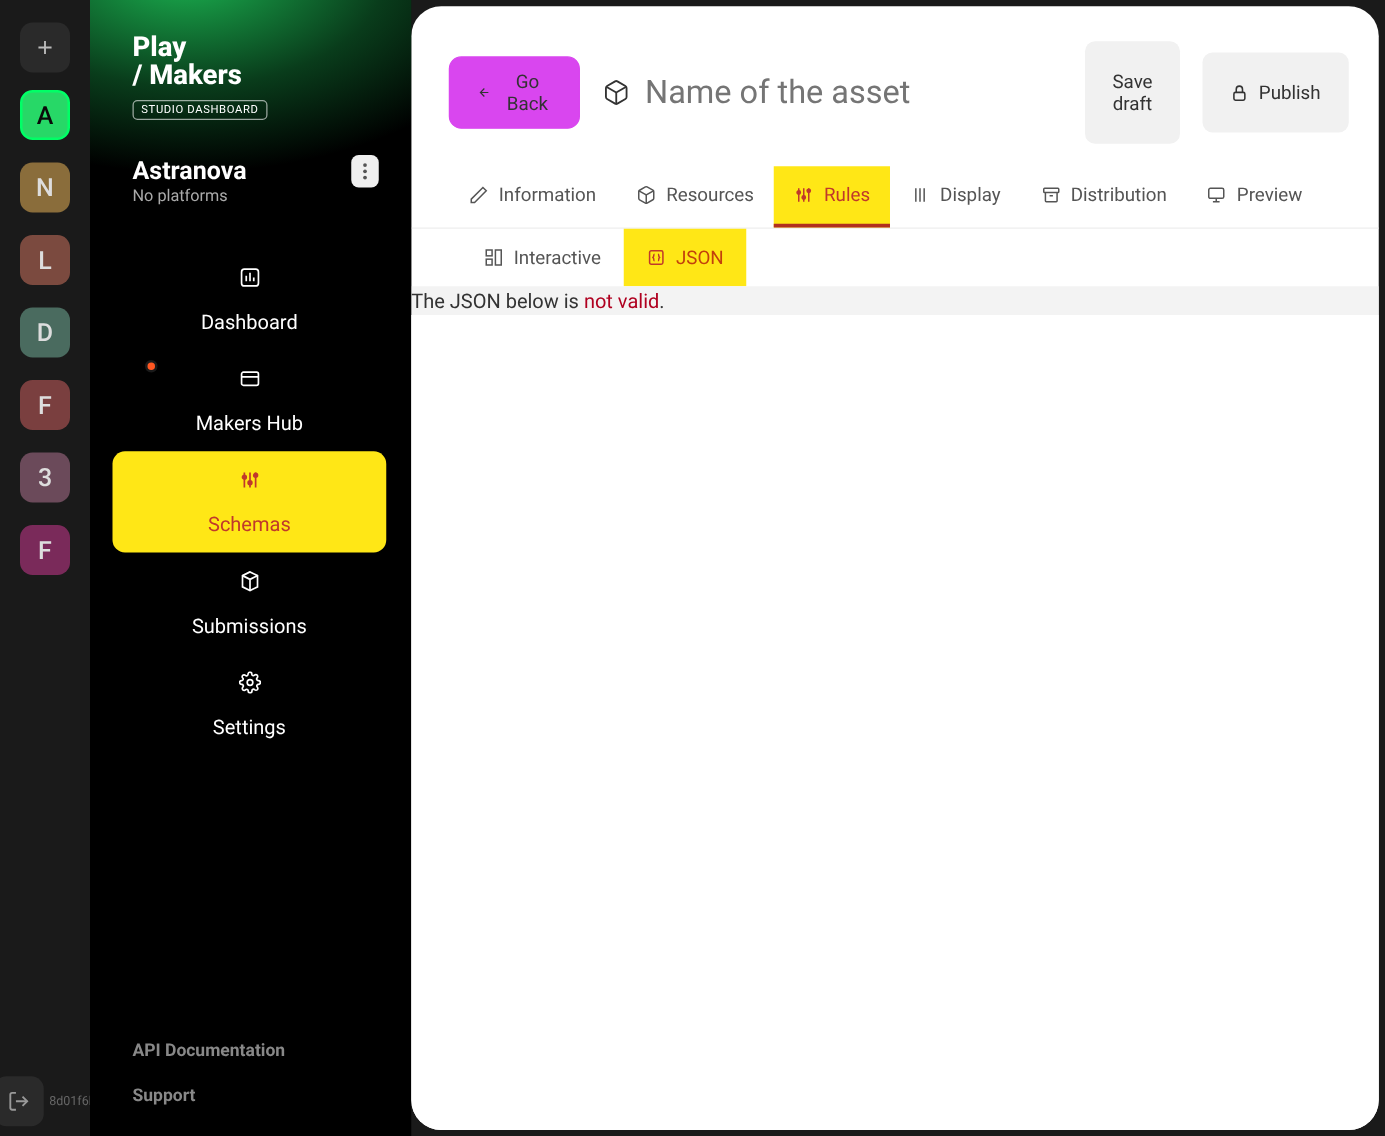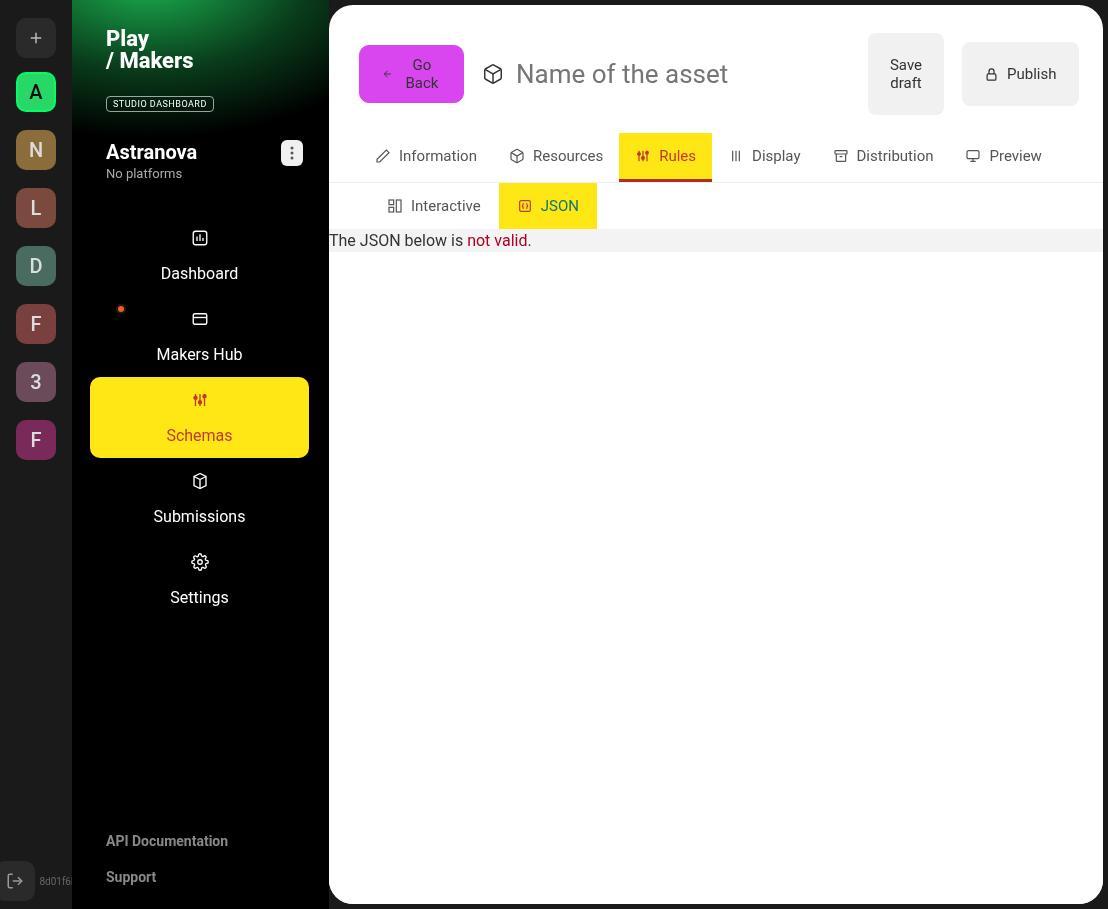--- a/index.html
+++ b/index.html
@@ -10,21 +10,21 @@
     .rail-item { width: 40px; height: 40px; border-radius: 10px; display: flex; align-items: center; justify-content: center; font-size: 20px; font-weight: 500; cursor: pointer; }
     .rail-item.active { border: 2px solid #00ff66; background: #27d867; color: #0a0a0a; }
     .rail-bottom { position: absolute; bottom: 8px; display: flex; flex-direction: row; align-items: center; gap: 4px; }
     .rail-exit { width: 40px; height: 40px; background: #2a2a2a; border-radius: 10px; display: flex; align-items: center; justify-content: center; cursor: pointer; color: #999; }
     .rail-hash { font-size: 10px; color: #666; }
 
     .sidebar { width: 257px; background: #000000; position: relative; display: flex; flex-direction: column; height: 100%; }
     .sidebar-glow { position: absolute; top: 0; left: 0; right: 0; height: 230px; background: radial-gradient(ellipse 400px 230px at 30% -10%, rgba(30,200,90,0.9), rgba(30,200,90,0.3) 40%, transparent 70%); pointer-events: none; }
     .sidebar-inner { position: relative; z-index: 1; padding: 28px 20px 16px 34px; display: flex; flex-direction: column; flex: 1; }
     .logo-line { color: #fff; font-weight: 800; font-size: 22px; line-height: 1; }
-    .logo-badge { display: inline-block; border: 1px solid rgba(255,255,255,0.6); color: #fff; font-size: 9px; letter-spacing: 0.5px; padding: 2px 6px; border-radius: 4px; margin-top: 24px; }
+    .logo-badge { display: inline-block; border: 1px solid rgba(255,255,255,0.6); color: #fff; font-size: 9px; letter-spacing: 0.5px; padding: 2px 6px; border-radius: 4px; margin-top: 8px; }
     .studio-row { margin-top: 28px; display: flex; align-items: flex-start; justify-content: space-between; padding-right: 6px; }
     .studio-name { color: #fff; font-size: 20px; font-weight: 700; }
     .studio-sub { color: #aaa; font-size: 13px; margin-top: 2px; }
     .studio-menu { width: 22px; height: 26px; background: #f0f0f0; color: #555; border-radius: 6px; display: flex; align-items: center; justify-content: center; cursor: pointer; font-size: 12px; }
 
     .nav { margin-top: 34px; display: flex; flex-direction: column; gap: 0; margin-left: -16px; }
     .nav-item { display: flex; align-items: center; gap: 16px; padding: 13px 16px; font-size: 16px; color: #fff; cursor: pointer; border-radius: 10px; position: relative; flex-direction: column; }
     .nav-item.active { background: #ffe716; color: #c0392b; }
     .nav-item.active .nav-icon { color: #c0392b; }
     .nav-icon { width: 20px; height: 20px; display: flex; align-items: center; justify-content: center; color: #fff; }
@@ -42,21 +42,21 @@
     .btn-gray { padding: 23px 22px; background: #f1f1f1; border: none; border-radius: 8px; cursor: pointer; font-size: 15px; color: #333; display: flex; align-items: center; gap: 8px; text-align: center; }
 
     .tabs { display: flex; border-bottom: 1px solid #eee; padding: 0 30px; gap: 0; }
     .tab { display: flex; align-items: center; gap: 8px; padding: 14px 16px; font-size: 15px; color: #555; cursor: pointer; border-bottom: 3px solid transparent; }
     .tab.active { background: #ffe716; color: #c0392b; border-bottom-color: #b03020; justify-content: center; }
     .tab.active svg { stroke: #c0392b; }
     .tab-icon { width: 16px; height: 16px; }
 
     .subtabs { display: flex; padding: 0 0 0 40px; }
     .subtab { display: flex; align-items: center; gap: 8px; padding: 14px 18px; font-size: 15px; color: #555; cursor: pointer; }
-    .subtab.active { background: #ffe716; color: #0f766e; }
+    .subtab.active { background: #ffe716; color: #c2410c; }
     .subtab.active svg { stroke: #c0392b; }
 
     .status-bar { background: #f3f3f3; padding: 2px 0 2px 0; font-size: 16px; color: #333; }
     .status-invalid { color: #b00020; }
     .content-area { flex: 1; background: #fff; overflow-y: scroll; }
     ::-webkit-scrollbar { width: 16px; }
     ::-webkit-scrollbar-track { background: #f4f4f4; }
     ::-webkit-scrollbar-thumb { background: #ccc; border-radius: 2px; }
   </style>
 </head>

